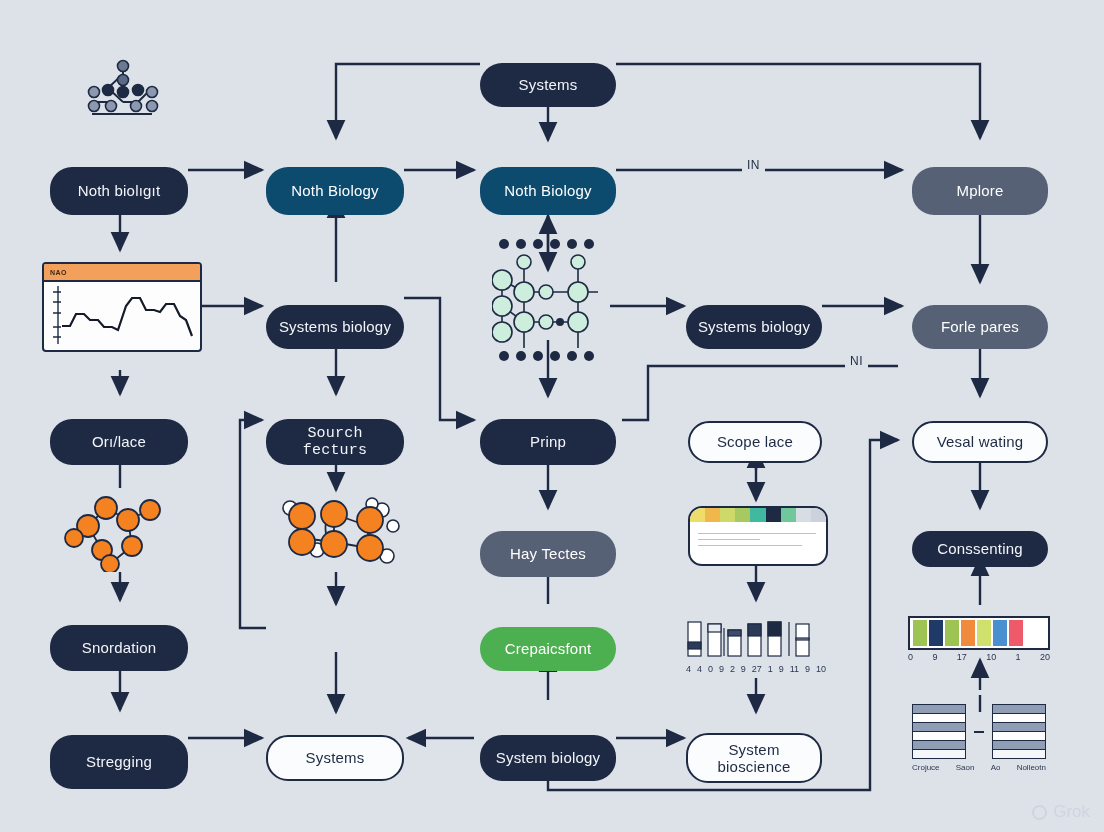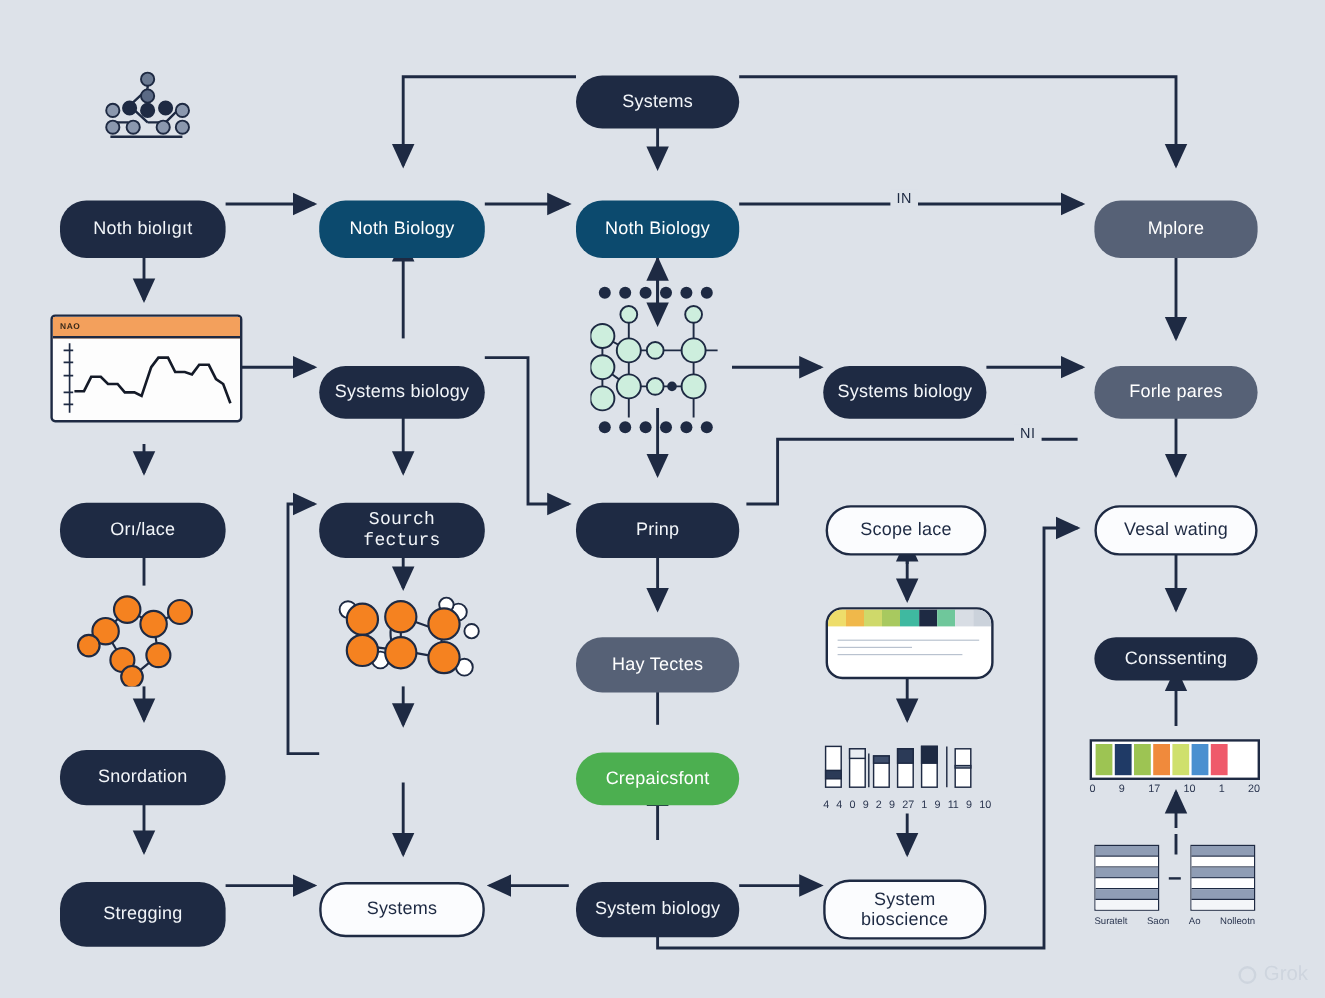--- a/index.html
+++ b/index.html
@@ -343,21 +343,21 @@
       <div class="striped" style="width:52px;border:1.5px solid #1e2a43;background:#fff;">
         <div class="s" style="background:#8f9db5"></div>
           <div class="s" style="background:#fff"></div>
         <div class="s" style="background:#8f9db5"></div>
           <div class="s" style="background:#fff"></div>
         <div class="s" style="background:#8f9db5"></div>
           <div class="s" style="background:#f4f6f9;border-bottom:none"></div>
       </div>
     </div>
     <div class="barlbl" style="margin-top:4px;font-size:8px;">
-      <span>Suratelt</span>
+      <span>Crojuce</span>
       <span>Saon</span>
       <span>Ao</span>
       <span>Nolleotn</span>
     </div>
   </div>
 
   <div class="node n-dark" style="left:50px;top:146px;width:138px;height:48px;">Noth biolıgıt</div>
   <div class="node n-slate" style="left:266px;top:146px;width:138px;height:48px;">Noth Biology</div>
   <div class="node n-dark" style="left:480px;top:42px;width:136px;height:44px;">Systems</div>
   <div class="node n-slate" style="left:480px;top:146px;width:136px;height:48px;">Noth Biology</div>

